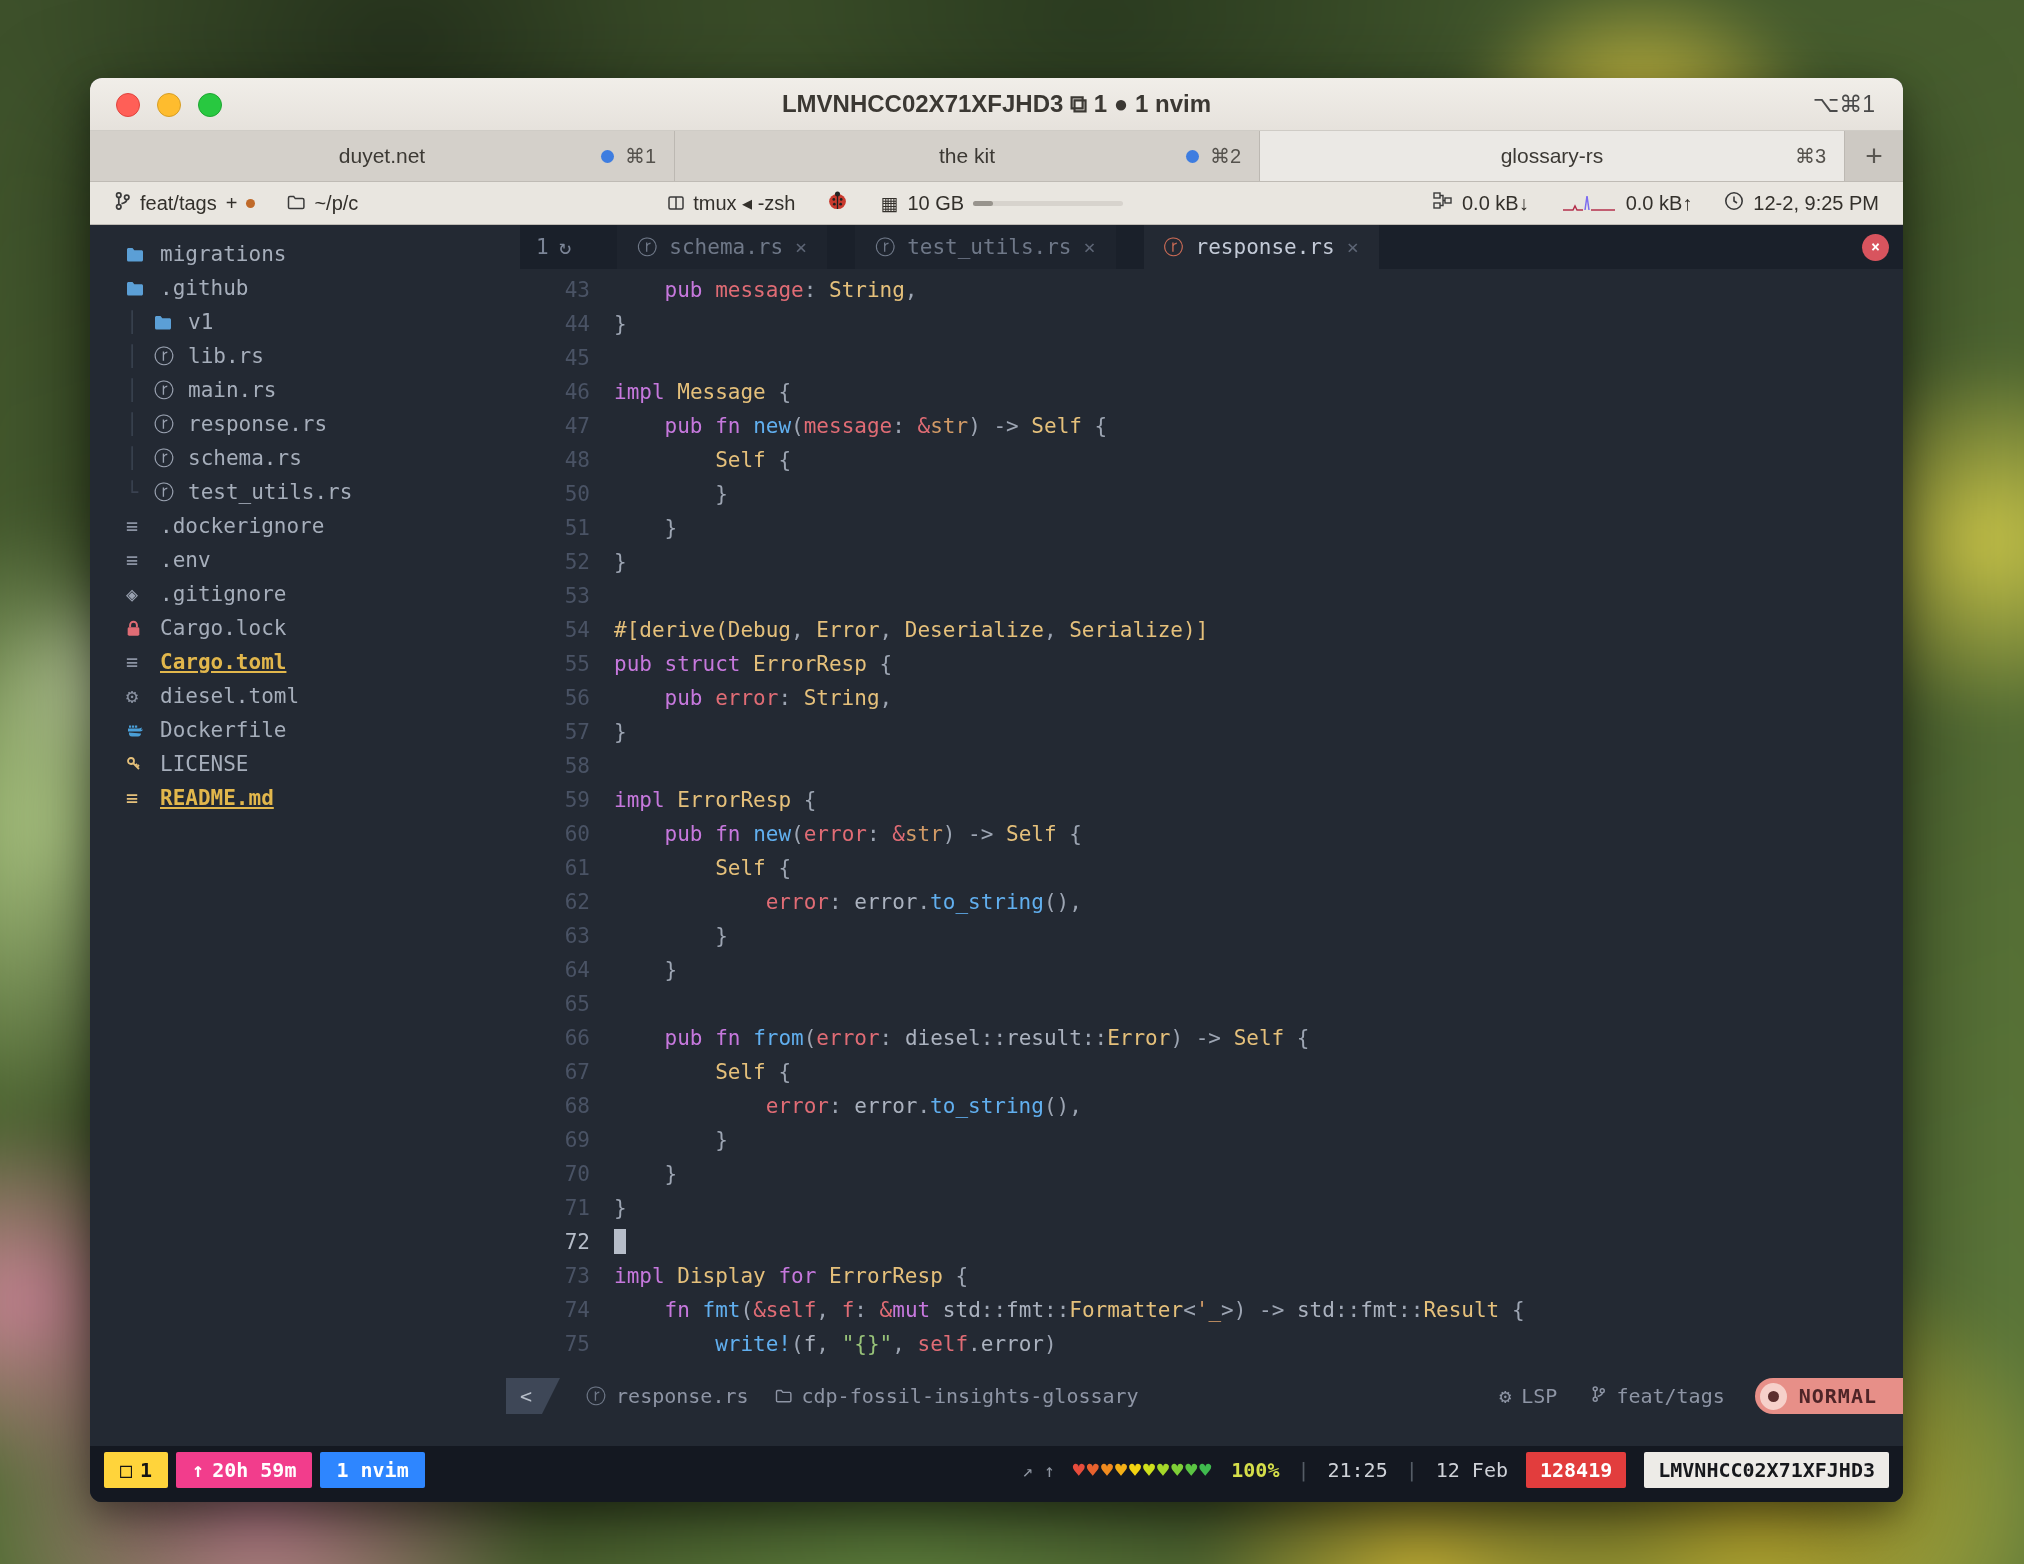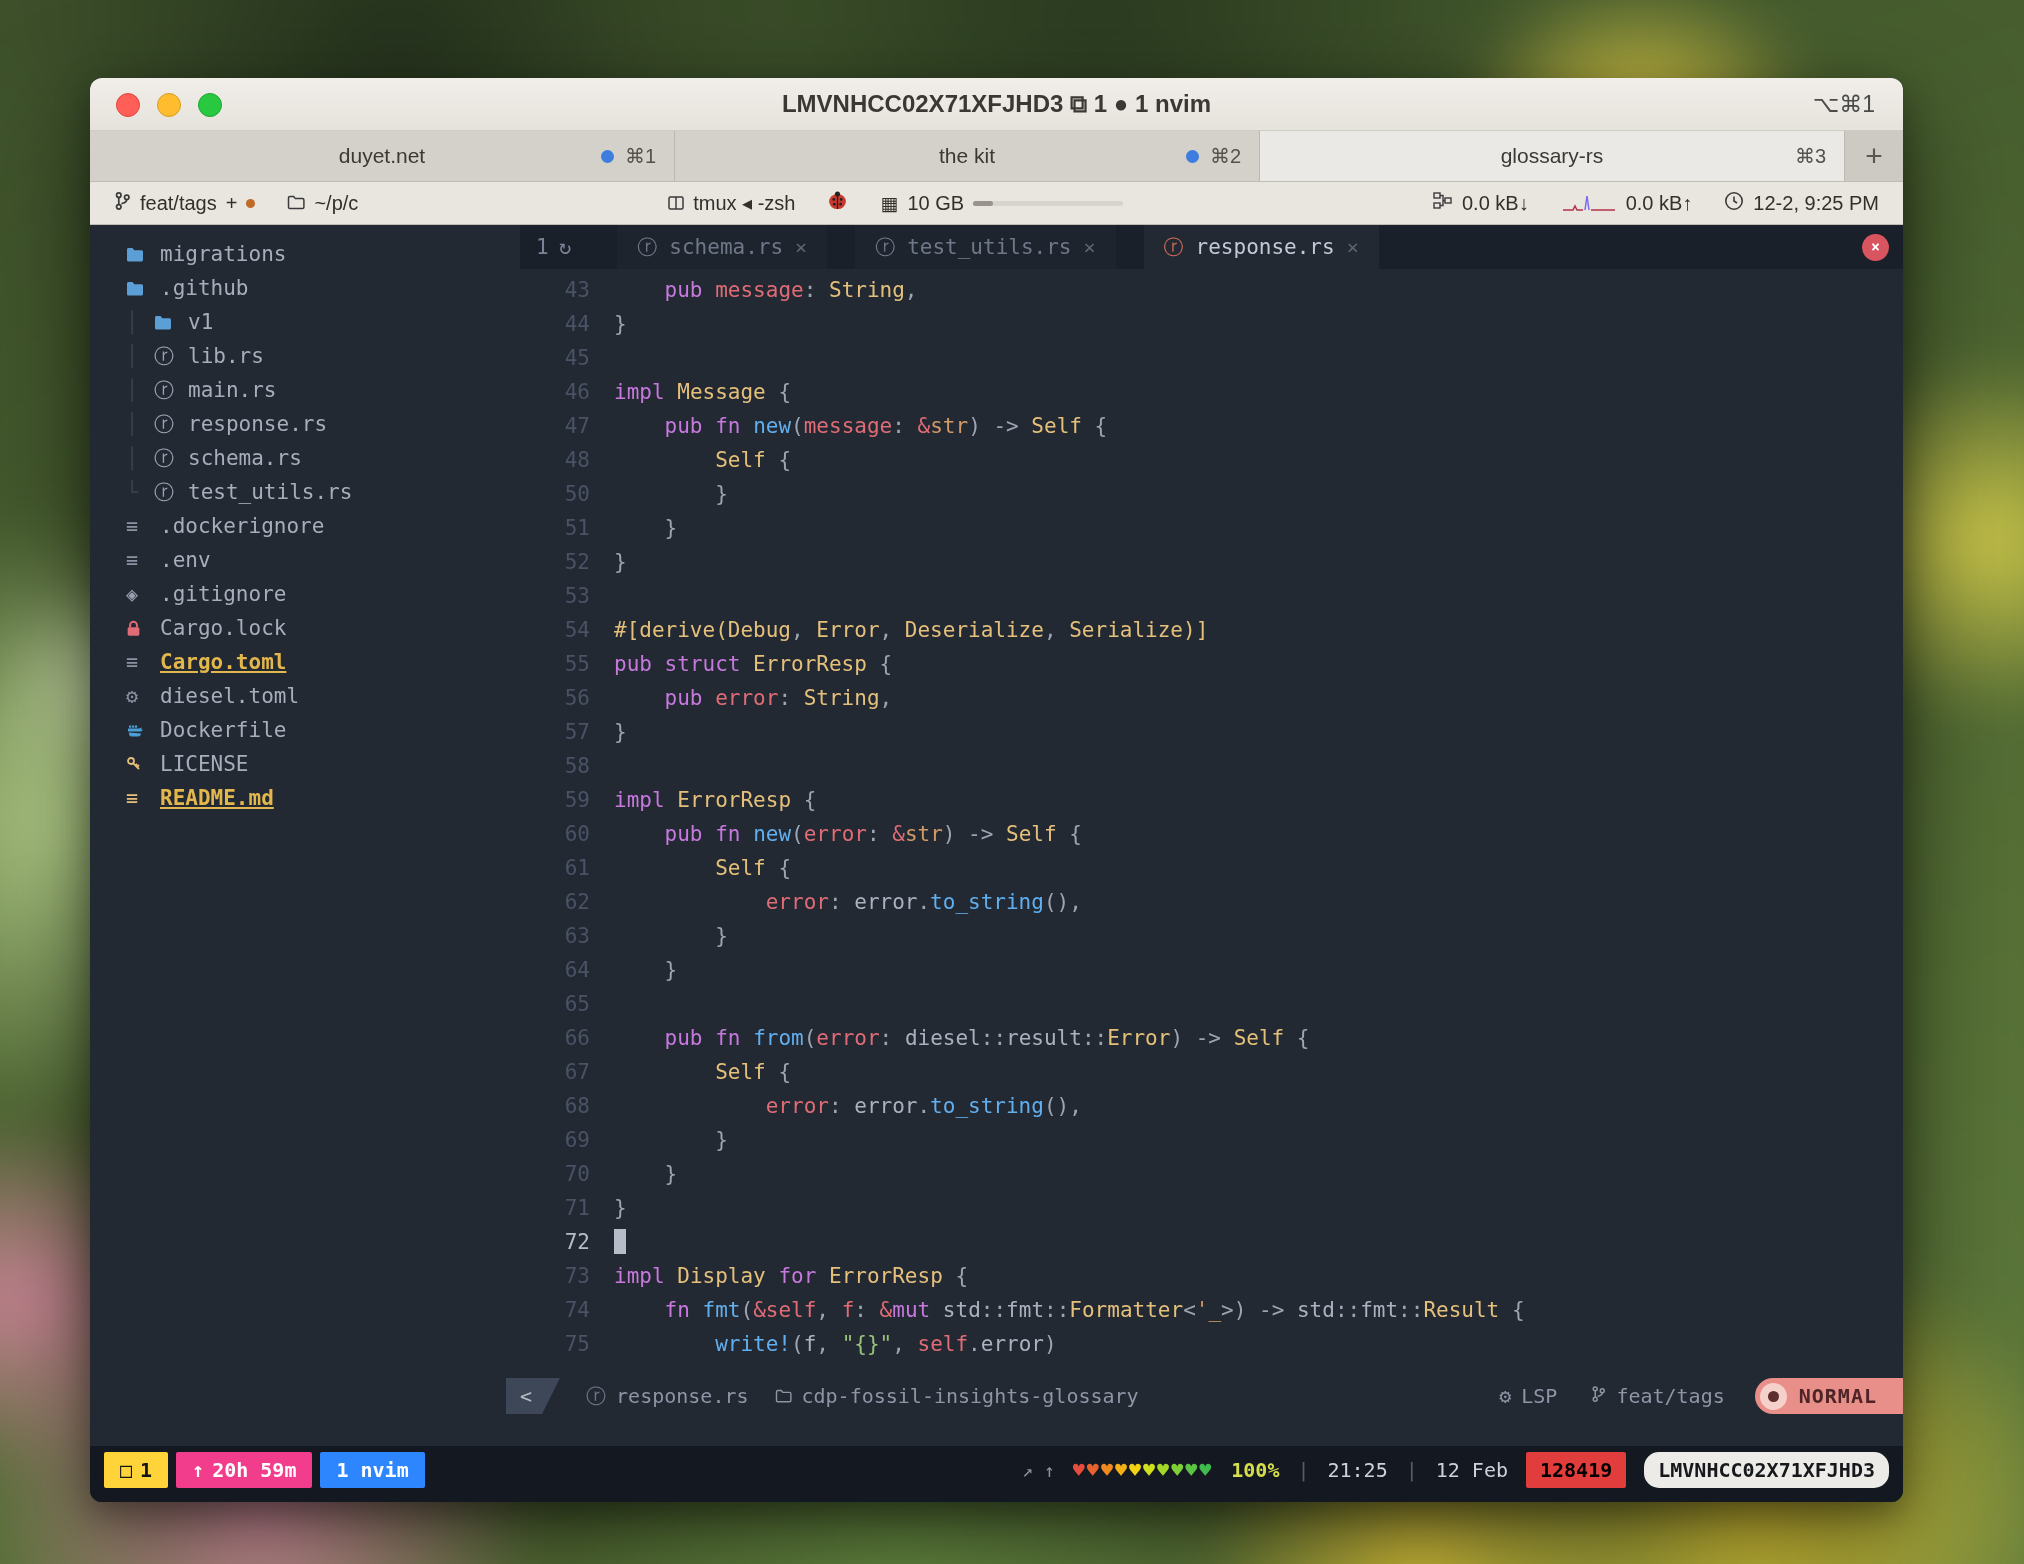--- a/index.html
+++ b/index.html
@@ -488,19 +488,19 @@
             <span>1 nvim</span>
           </div>
           <div class="tmux-right">
             <span class="arrows">↗ ↑</span>
             <span class="hearts"><span style="color: rgb(231, 76, 60);">♥</span><span style="color: rgb(232, 98, 46);">♥</span><span style="color: rgb(239, 138, 31);">♥</span><span style="color: rgb(244, 176, 23);">♥</span><span style="color: rgb(243, 211, 17);">♥</span><span style="color: rgb(207, 224, 28);">♥</span><span style="color: rgb(165, 216, 41);">♥</span><span style="color: rgb(127, 207, 55);">♥</span><span style="color: rgb(91, 196, 67);">♥</span><span style="color: rgb(63, 186, 78);">♥</span></span>
             <span class="batt">100%</span>
             <span class="pipe">|</span>
             <span>21:25</span>
             <span class="pipe">|</span>
             <span>12 Feb</span>
-            <span class="badge" style="background: rgb(226, 61, 61); color: #000000;">128419</span>
-            <span class="host" style="background: rgb(237, 235, 231); color: rgb(22, 24, 28); border-radius: 15px;">LMVNHCC02X71XFJHD3</span>
+            <span class="badge" style="background: rgb(226, 61, 61); color: #ffffff;">128419</span>
+            <span class="host" style="background: rgb(237, 235, 231); color: rgb(22, 24, 28);">LMVNHCC02X71XFJHD3</span>
           </div>
         </div>
     </div>
   </div>
 </div>
 
 </body></html>

